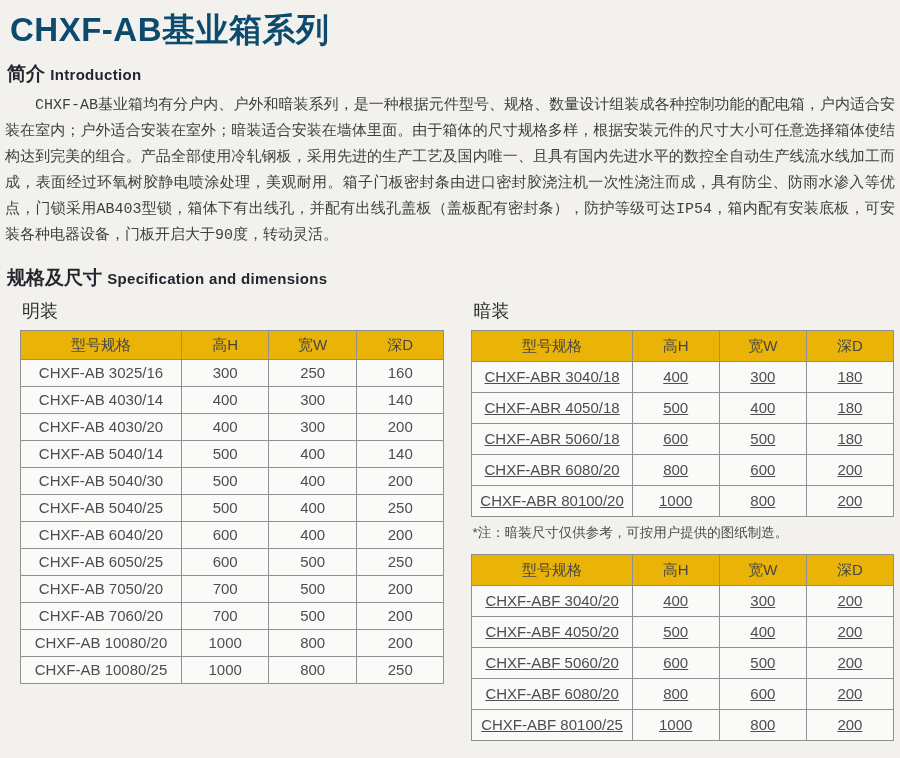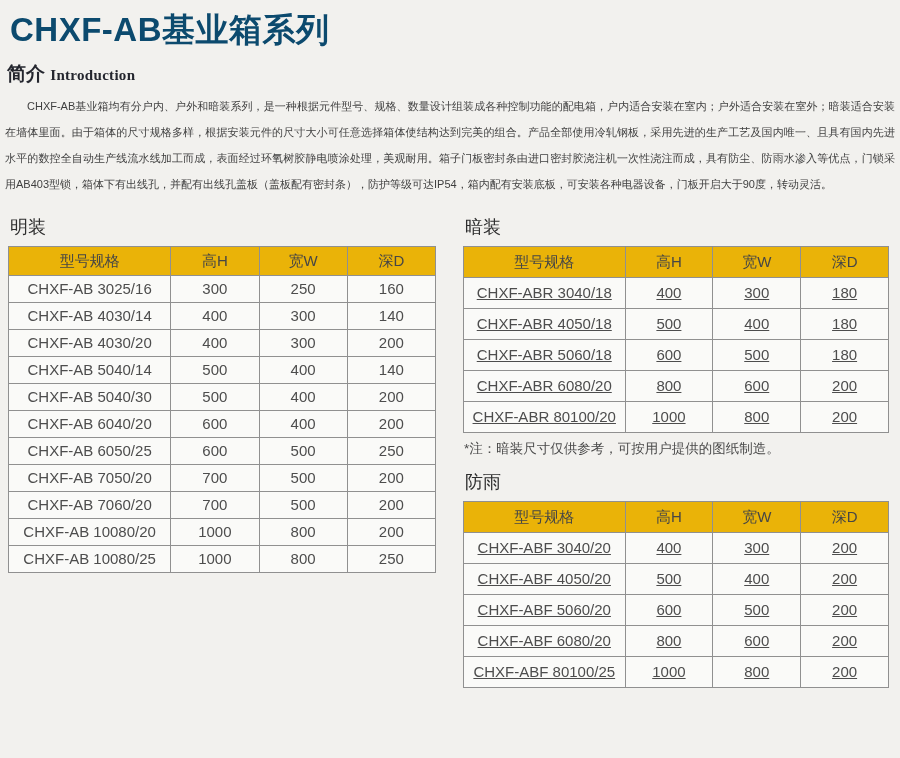--- a/index.html
+++ b/index.html
@@ -20,38 +20,39 @@
     letter-spacing: 0.5px;
     margin: 4px 0 8px 6px;
   }
 
   .section-heading {
     color: #24262e;
     font-size: 19px;
     font-weight: bold;
     margin: 6px 0 6px 3px;
   }
-  .section-heading .en { font-size: 15px; letter-spacing: 0.3px; font-family: Liberation Serif, serif; }
+  .section-heading .en { font-size: 15px; letter-spacing: 0.3px; }
 
   .intro-para {
-    font-size: 11px;
+    font-size: 15px;
     line-height: 26px;
     color: #3f3f3f;
     text-align: justify;
     text-indent: 2em;
     margin: 2px 1px 16px 1px;
+    font-family: Liberation Mono, monospace;
   }
 
   .columns {
     display: flex;
     gap: 27px;
     align-items: flex-start;
     margin: 4px 2px 0 4px;
   }
-  .col-left  { width: 428px; }
+  .col-left  { width: 428px; margin-left: 12px; }
   .col-right { width: 426px; }
 
   .table-label {
     font-size: 18px;
     color: #2e2e2e;
     margin: 2px 0 7px 2px;
   }
 
   table.spec-table {
     border-collapse: collapse;
@@ -87,20 +88,21 @@
 <body>
 
 <div class="page">
 
   <h1 class="title">CHXF-AB基业箱系列</h1>
 
   <h2 class="section-heading"><span class="zh">简介</span> <span class="en">Introduction</span></h2>
 
   <p class="intro-para">CHXF-AB基业箱均有分户内、户外和暗装系列，是一种根据元件型号、规格、数量设计组装成各种控制功能的配电箱，户内适合安装在室内；户外适合安装在室外；暗装适合安装在墙体里面。由于箱体的尺寸规格多样，根据安装元件的尺寸大小可任意选择箱体使结构达到完美的组合。产品全部使用冷轧钢板，采用先进的生产工艺及国内唯一、且具有国内先进水平的数控全自动生产线流水线加工而成，表面经过环氧树胶静电喷涂处理，美观耐用。箱子门板密封条由进口密封胶浇注机一次性浇注而成，具有防尘、防雨水渗入等优点，门锁采用AB403型锁，箱体下有出线孔，并配有出线孔盖板（盖板配有密封条），防护等级可达IP54，箱内配有安装底板，可安装各种电器设备，门板开启大于90度，转动灵活。</p>
 
+  <h2 class="section-heading"><span class="zh">规格及尺寸</span> <span class="en">Specification and dimensions</span></h2>
 
   <div class="columns">
 
     <div class="col col-left">
       <div class="table-label">明装</div>
       <table class="spec-table">
           <thead>
             <tr>
               <th>型号规格</th>
               <th>高H</th>
@@ -131,20 +133,26 @@
               <td>CHXF-AB 5040/14</td>
               <td>500</td>
               <td>400</td>
               <td>140</td>
             </tr>
             <tr>
               <td>CHXF-AB 5040/30</td>
               <td>500</td>
               <td>400</td>
               <td>200</td>
+            </tr>
+            <tr>
+              <td>CHXF-AB 5040/25</td>
+              <td>500</td>
+              <td>400</td>
+              <td>250</td>
             </tr>
             <tr>
               <td>CHXF-AB 6040/20</td>
               <td>600</td>
               <td>400</td>
               <td>200</td>
             </tr>
             <tr>
               <td>CHXF-AB 6050/25</td>
               <td>600</td>
@@ -221,21 +229,20 @@
                 <td>CHXF-ABR 80100/20</td>
                 <td>1000</td>
                 <td>800</td>
                 <td>200</td>
               </tr>
             </tbody>
           </table>
         <div class="note">*注：暗装尺寸仅供参考，可按用户提供的图纸制造。</div>
       </div>
       <div>
-        <div class="table-label">防雨</div>
         <table class="spec-table">
             <thead>
               <tr>
                 <th>型号规格</th>
                 <th>高H</th>
                 <th>宽W</th>
                 <th>深D</th>
               </tr>
             </thead>
             <tbody>

